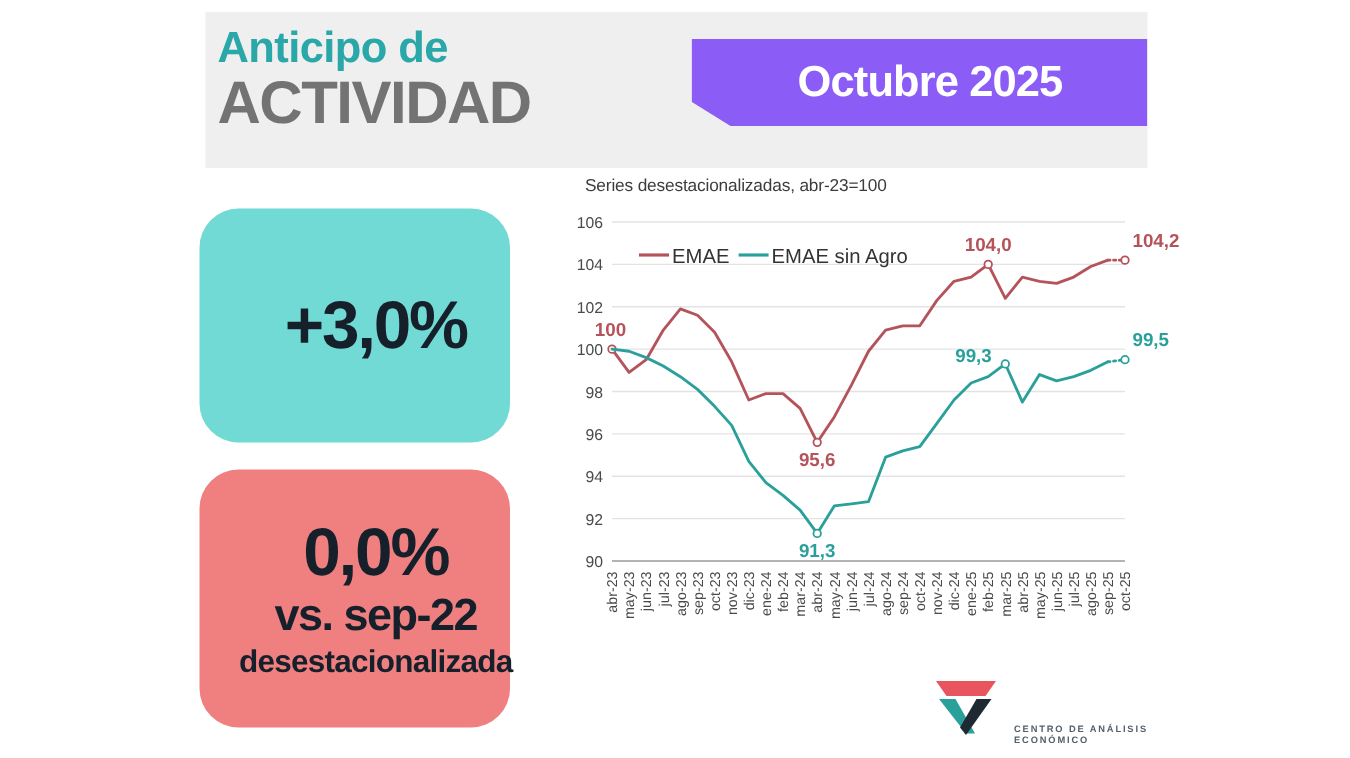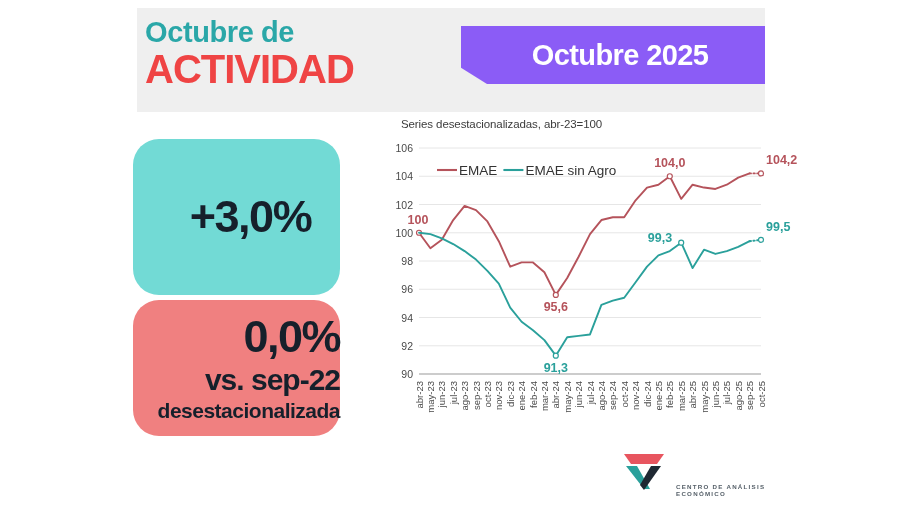--- a/index.html
+++ b/index.html
@@ -35,21 +35,21 @@
   #title-line1 {
     font-size: 29px;
     font-weight: bold;
     letter-spacing: -0.4px;
     color: #2aa7a8;
   }
   #title-line2 {
     font-size: 40px;
     font-weight: bold;
     letter-spacing: -1.0px;
-    color: #ef4444;
+    color: #737373;
     margin-top: 1px;
   }
   #month-banner {
     position: absolute;
     left: 461px;
     top: 26px;
     width: 304px;
     height: 58px;
     background: #8b5cf6;
     -webkit-clip-path: polygon(0 0, 100% 0, 100% 100%, 26px 100%, 0 72%);
@@ -79,24 +79,23 @@
     color: #16202b;
     box-sizing: border-box;
     padding-left: 28px;
   }
   #stat-card-yoy {
     top: 139px;
     height: 156px;
     background: #72dad5;
   }
   #stat-card-mom {
-    top: 300px;
-    height: 136px;
+    top: 313px;
+    height: 172px;
     background: #f08080;
-    align-items: flex-end;
   }
   .stat-value {
     font-size: 45px;
     font-weight: bold;
     letter-spacing: -1.5px;
     line-height: 1.05;
   }
   .stat-sub {
     font-size: 30px;
     font-weight: bold;
@@ -111,21 +110,20 @@
     margin-top: 3px;
   }
 
   
   #chart-panel {
     position: absolute;
     left: 378px;
     top: 118px;
     width: 420px;
     height: 340px;
-    margin-left: 11px;
   }
   #chart-subtitle {
     position: absolute;
     left: 12px;
     top: 0px;
     font-size: 11.5px;
     color: #3c3c3c;
     letter-spacing: -0.1px;
   }
   #chart-svg {
@@ -160,21 +158,21 @@
     letter-spacing: 1.25px;
     font-weight: bold;
   }
 </style>
 </head>
 <body>
 
 <div id="header-band"></div>
 
 <div id="header-title-block">
-  <div id="title-line1">Octubre de</div>
+  <div id="title-line1">Anticipo de</div>
   <div id="title-line2">ACTIVIDAD</div>
 </div>
 
 <div id="month-banner">
   <span id="month-banner-label">Octubre 2025</span>
 </div>
 
 <div class="stat-card" id="stat-card-yoy">
   <div class="stat-value">+3,0%</div>
 </div>

